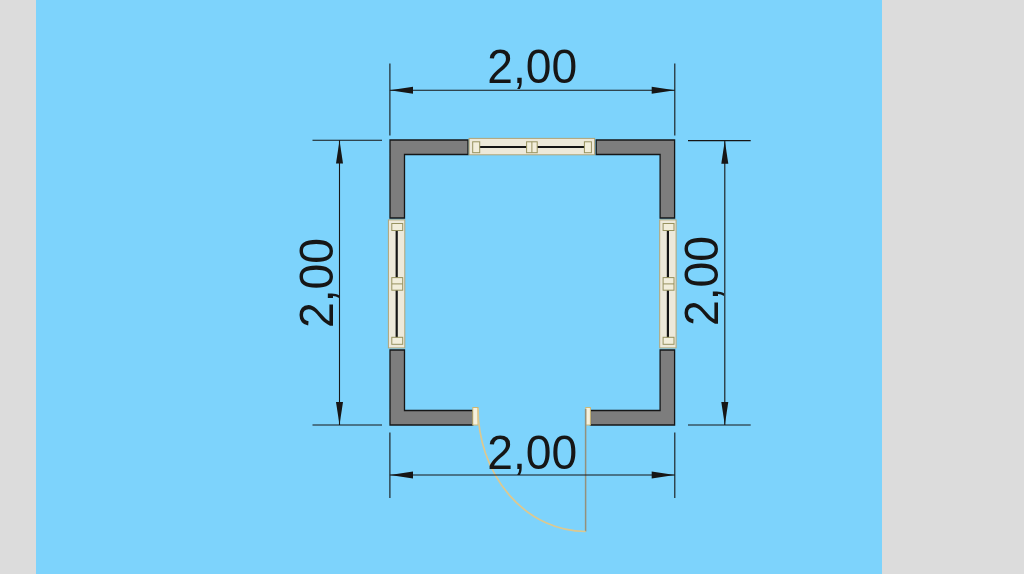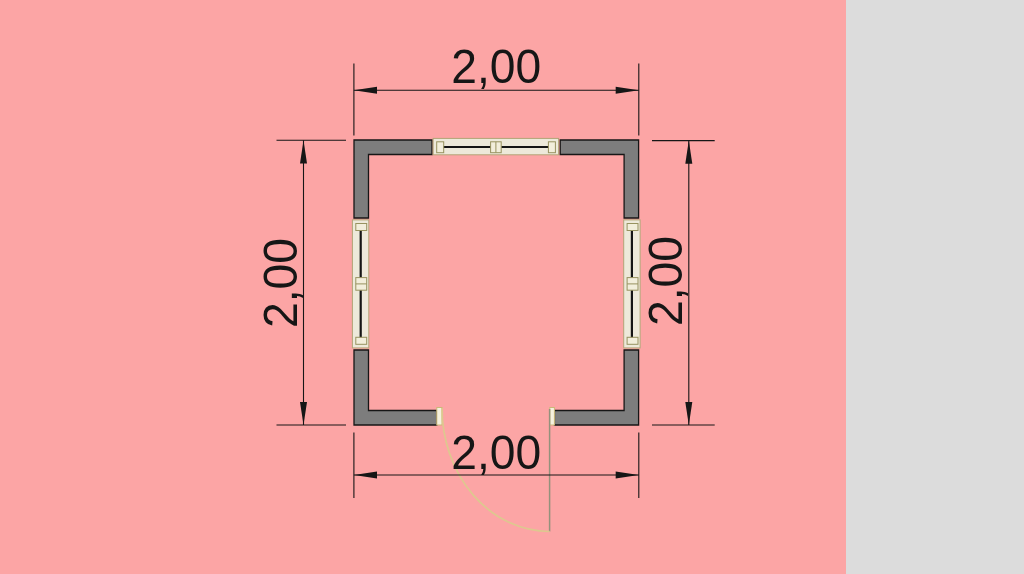--- a/index.html
+++ b/index.html
@@ -1,16 +1,16 @@
 <!DOCTYPE html>
 <html><head>
 <meta charset="utf-8">
 <style>
   html,body{margin:0;padding:0;background:#dcdcdc;}
-  .page{width:846px;height:574px;position:relative;background:#fca5a5;overflow:hidden;}
+  .page{width:846px;height:574px;position:relative;background:#7dd3fc;overflow:hidden;margin-left:36px;}
   svg{position:absolute;left:0;top:0;}
   text{font-family:"Liberation Sans",sans-serif;fill:#161616;}
 </style>
 </head>
 <body>
 
 <div class="page">
 <svg width="1024" height="574" viewBox="0 0 1024 574">
 
   <path d="M354 140 H432 V154.5 H368.5 V218 H354 Z" fill="#7d7d7d" stroke="#161616" stroke-width="1.3"></path>

